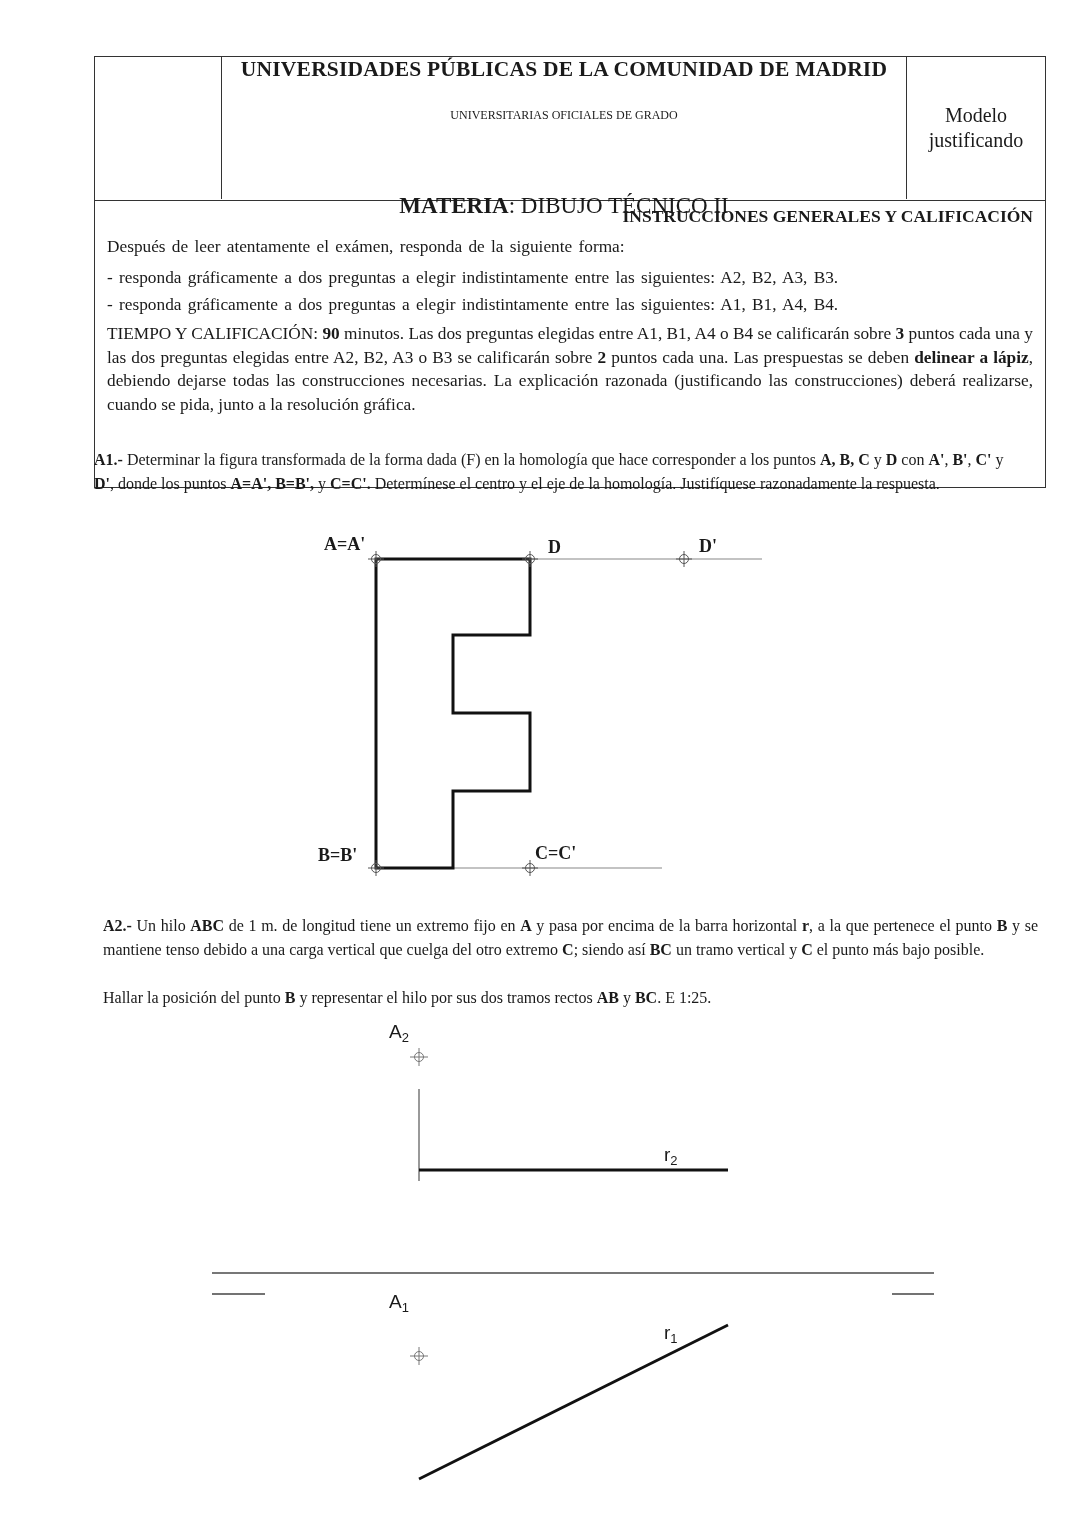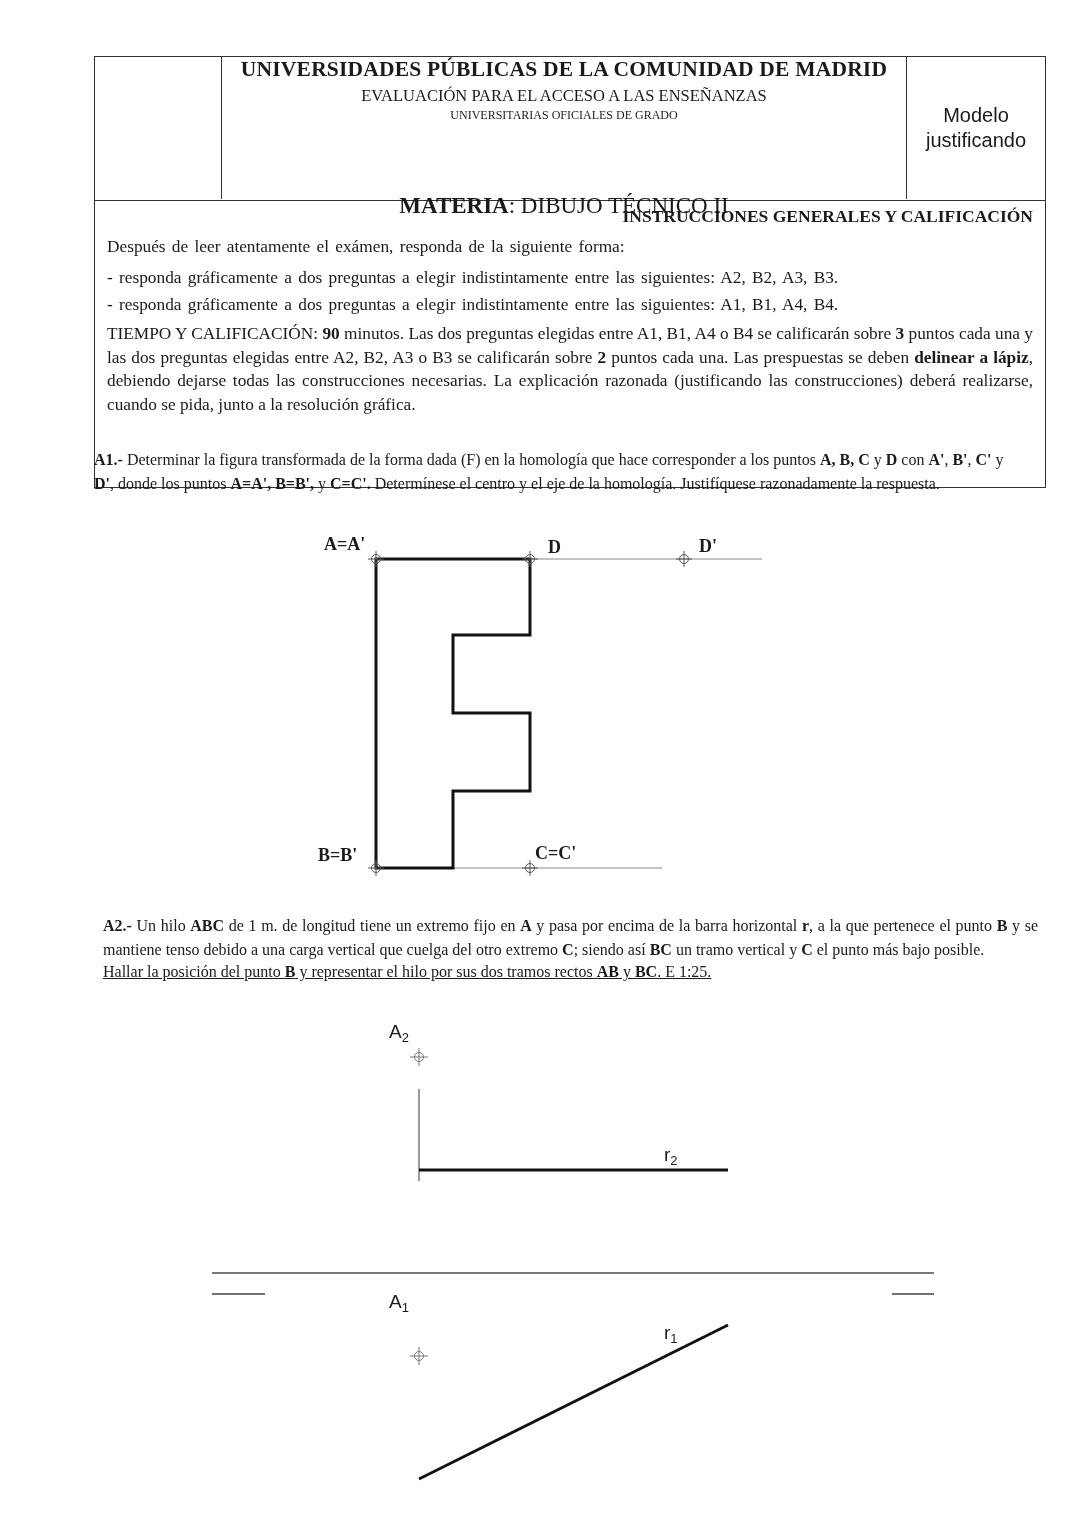--- a/index.html
+++ b/index.html
@@ -1,21 +1,21 @@
 <!DOCTYPE html>
 <html><head>
 <meta charset="utf-8">
 <style>
   html, body { margin:0; padding:0; background:#ffffff; }
   body { width:1080px; height:1527px; position:relative; overflow:hidden; color:#1a1a1a; font-family:"Liberation Serif", serif; }
   .header-box { position:absolute; left:94px; top:35px; width:952px; height:432px; border:1.5px solid #333; box-sizing:border-box;margin-top:21px; }
   .hdr-top { position:absolute; left:0; top:0; width:100%; height:144px; border-bottom:1.5px solid #333; box-sizing:border-box; }
   .hdr-logo { position:absolute; left:0; top:0; width:127px; height:142px; border-right:1.5px solid #333; box-sizing:border-box; }
   .hdr-mid { position:absolute; left:127px; top:0; width:684px; height:142px; text-align:center; }
-  .hdr-right { position:absolute; left:811px; top:0; width:139px; height:142px; border-left:1.5px solid #333; box-sizing:border-box; display:flex; align-items:center; justify-content:center; text-align:center; font-family:Liberation Sans, sans-serif; font-size:20px; line-height:25px; }
+  .hdr-right { position:absolute; left:811px; top:0; width:139px; height:142px; border-left:1.5px solid #333; box-sizing:border-box; display:flex; align-items:center; justify-content:center; text-align:center; font-family:Liberation Serif, serif; font-size:20px; line-height:25px; }
   .t-univ { position:absolute; left:0; width:100%; top:0px; font-size:21.5px; font-weight:bold; letter-spacing:0.2px; }
   .t-eval1 { position:absolute; left:0; width:100%; top:29px; font-size:16.5px; }
   .t-eval2 { position:absolute; left:0; width:100%; top:51px; font-size:12px; }
   .t-curso { position:absolute; left:0; width:100%; top:72px; font-size:16px; font-weight:bold; }
   .t-materia { position:absolute; left:0; width:100%; top:136px; font-size:23px; }
   .instr { position:absolute; left:12px; right:12px; top:148px; font-size:17.3px; line-height:23.5px; }
   .instr-title { text-align:right; font-weight:bold; font-size:17.5px; margin-bottom:6px; }
   .instr p { margin:0; }
   .just { text-align:justify; text-align-last:left; }
   .u { }
@@ -26,42 +26,41 @@
   svg { position:absolute; left:0; top:0; }
 </style>
 </head>
 <body>
 
 <div class="header-box">
   <div class="hdr-top">
     <div class="hdr-logo"></div>
     <div class="hdr-mid">
       <div class="t-univ">UNIVERSIDADES PÚBLICAS DE LA COMUNIDAD DE MADRID</div>
-      <div class="t-eval1">EVALUACIÓN PARA EL ACCESO A LAS ENSEÑANZAS</div>
       <div class="t-eval2">UNIVERSITARIAS OFICIALES DE GRADO</div>
       <div class="t-materia"><b>MATERIA</b><span>: DIBUJO TÉCNICO II</span></div>
     </div>
     <div class="hdr-right">
       <div><span>Modelo</span><br><span>justificando</span></div>
     </div>
   </div>
 
   <div class="instr">
     <div class="instr-title">INSTRUCCIONES GENERALES Y CALIFICACIÓN</div>
     <p style="margin-bottom:8px; word-spacing:2px;"><span>Después de leer atentamente el exámen, responda </span><span class="u">de la siguiente forma</span><span>:</span></p>
     <p style="margin-bottom:3px; word-spacing:2px;"><span>- responda gráficamente a </span><span class="u">dos</span><span> preguntas a elegir indistintamente entre las siguientes:  A2, B2, A3, B3.</span></p>
     <p style="margin-bottom:6px; word-spacing:2px;"><span>- responda gráficamente a </span><span class="u">dos</span><span> preguntas a elegir indistintamente entre las siguientes:  A1, B1, A4, B4.</span></p>
     <p class="just"><span>TIEMPO Y CALIFICACIÓN:   </span><b>90</b><span> minutos. Las dos preguntas elegidas entre A1, B1, A4 o B4  se calificarán sobre </span><b>3</b><span> puntos cada una y las dos preguntas elegidas entre A2, B2, A3 o B3  se calificarán sobre </span><b>2</b><span> puntos cada una. Las prespuestas se deben </span><b>delinear a lápiz</b><span>, debiendo dejarse todas las construcciones necesarias. La explicación razonada (justificando las construcciones) deberá realizarse, cuando se pida, junto a la resolución gráfica.</span></p>
   </div>
 </div>
 
 <div class="q-text" style="left:94px; top:448px; width:930px;"><b>A1.-</b><span> Determinar la figura transformada de la forma dada (F) en la homología que hace corresponder a los puntos </span><b>A, B, C</b><span> y </span><b>D</b><span> con </span><b>A'</b><span>, </span><b>B'</b><span>, </span><b>C'</b><span> y </span><b>D'</b><span>, donde los puntos </span><b>A=A', B=B',</b><span> y </span><b>C=C'.</b><span> Determínese el centro y el eje de la homología.  Justifíquese razonadamente la respuesta.</span></div>
 
 <div class="q-text" style="left:103px; top:914px; width:935px; text-align:justify;"><b>A2.-</b><span> Un hilo </span><b>ABC</b><span> de 1 m. de longitud tiene un extremo fijo en </span><b>A</b><span> y pasa por encima de la barra horizontal </span><b>r</b><span>, a la que pertenece el punto </span><b>B</b><span> y se mantiene tenso debido a una carga vertical que cuelga del otro extremo </span><b>C</b><span>; siendo así </span><b>BC</b><span> un tramo vertical y </span><b>C</b><span> el punto más bajo posible.</span></div>
-<div class="q-text" style="left:103px; top:960px; width:935px;text-decoration:underline;"><span>Hallar la posición del punto </span><b>B</b><span> y representar el hilo por sus dos tramos rectos </span><b>AB</b><span> y </span><b>BC</b><span>. E 1:25.</span></div>
+<div class="q-text" style="left:103px; top:986px; width:935px;"><span>Hallar la posición del punto </span><b>B</b><span> y representar el hilo por sus dos tramos rectos </span><b>AB</b><span> y </span><b>BC</b><span>. E 1:25.</span></div>
 
 <svg width="1080" height="1527" viewBox="0 0 1080 1527">
 
   <line x1="376" y1="559" x2="762" y2="559" stroke="#888" stroke-width="1.2"></line>
   <line x1="376" y1="868" x2="662" y2="868" stroke="#888" stroke-width="1.2"></line>
 
   <path d="M376 559 L530 559 L530 635 L453 635 L453 713 L530 713 L530 791 L453 791 L453 868 L376 868 Z" fill="none" stroke="#111" stroke-width="3" stroke-linejoin="miter"></path>
 
   <g stroke="#555" stroke-width="1" fill="none">
     <circle cx="376" cy="559" r="4.5"></circle>

